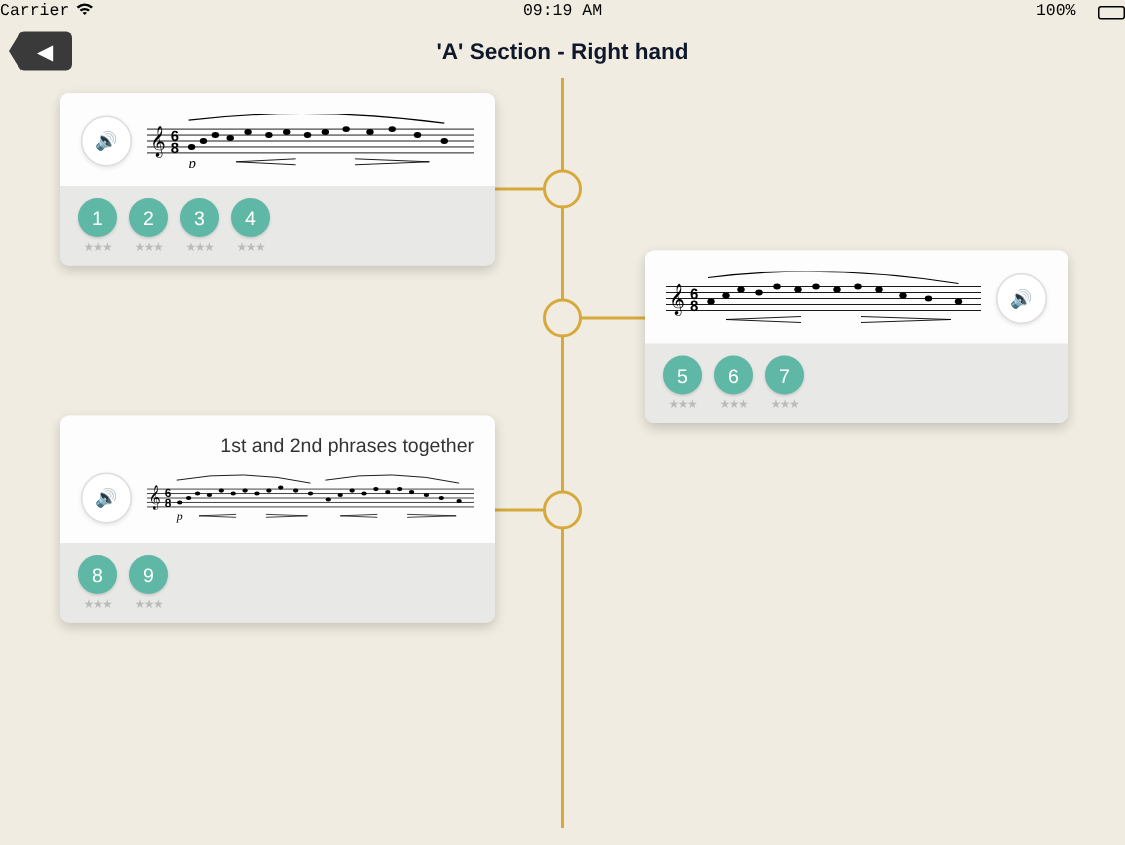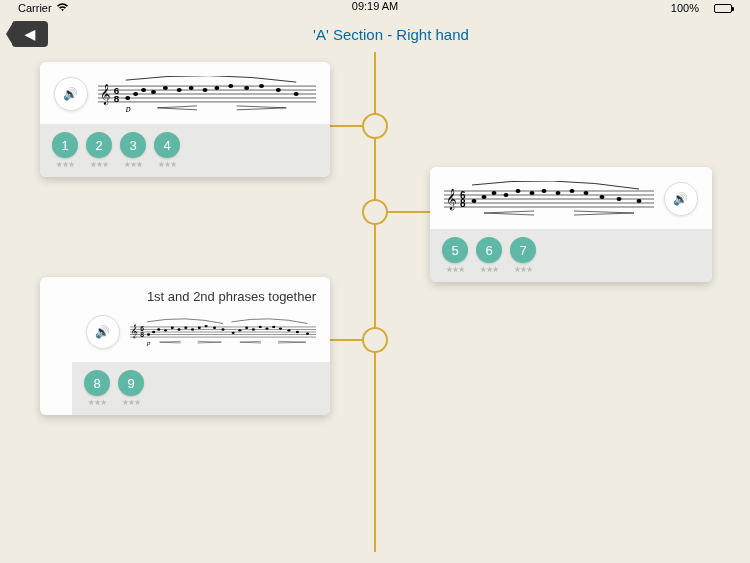--- a/index.html
+++ b/index.html
@@ -9,23 +9,25 @@
       background: #f0ece1;
       font-family: -apple-system, BlinkMacSystemFont, "Helvetica Neue", sans-serif;
       position: relative;
       overflow: hidden;
     }
     .status-bar {
       height: 16px;
       background: transparent;
       display: flex;
       justify-content: space-between;
-      padding: 0 18px;
+      align-items: center;
+      padding: 0 0;
       font-size: 11px;
       color: #000;
+      font-family: Liberation Mono, monospace;
     }
     .status-left { display: flex; align-items: center; gap: 4px; }
     .status-center { position: absolute; left: 50%; transform: translateX(-50%); font-size: 11px; }
     .status-right { display: flex; align-items: center; gap: 15px; }
     .wifi-icon { font-size: 11px; }
     .battery { width: 18px; height: 9px; border: 1px solid #000; border-radius: 2px; position: relative; }
     .battery::after { content: ''; position: absolute; right: -3px; top: 2px; width: 2px; height: 4px; background: #000; border-radius: 0 1px 1px 0; }
     .battery-fill { width: 100%; height: 100%; background: #000; }
     
     .header {
@@ -54,23 +56,22 @@
       border-top: 13px solid transparent;
       border-bottom: 13px solid transparent;
       border-right: 8px solid #3a3a3a;
     }
     .back-arrow { color: #fff; font-size: 14px; }
     .title {
       position: absolute;
       left: 50%;
       transform: translateX(-50%);
       font-size: 15px;
-      font-weight: 400;
-      color: #0369a1;
-      margin-left: 16px;
+      font-weight: 700;
+      color: #0f172a;
     }
     
     .canvas {
       position: relative;
       width: 100%;
       height: calc(100% - 52px);
     }
     
     .connector {
       position: absolute;
@@ -158,21 +159,21 @@
       box-shadow: 0 1px 2px rgba(0,0,0,0.15);
     }
     .step-stars {
       color: #bbb;
       font-size: 8px;
       letter-spacing: -1px;
     }
     
     .card1 { top: 10px; left: 40px; width: 290px; }
     .card2 { top: 115px; left: 430px; width: 282px; }
-    .card3 { top: 225px; left: 40px; width: 290px; padding-left: 32px; }
+    .card3 { top: 225px; left: 40px; width: 290px; }
   </style>
 </head>
 <body>
 
 <div class="status-bar">
   <div class="status-left">
     <span>Carrier</span>
     <span class="wifi-icon">
       <svg width="13" height="10" viewBox="0 0 13 10">
           <path d="M6.5 9 L8 7.5 Q6.5 6.5 5 7.5 Z M3 5.5 Q6.5 3 10 5.5 L8.8 6.7 Q6.5 5 4.2 6.7 Z M1 3.5 Q6.5 -1 12 3.5 L10.8 4.7 Q6.5 1 2.2 4.7 Z" fill="#000"></path>

